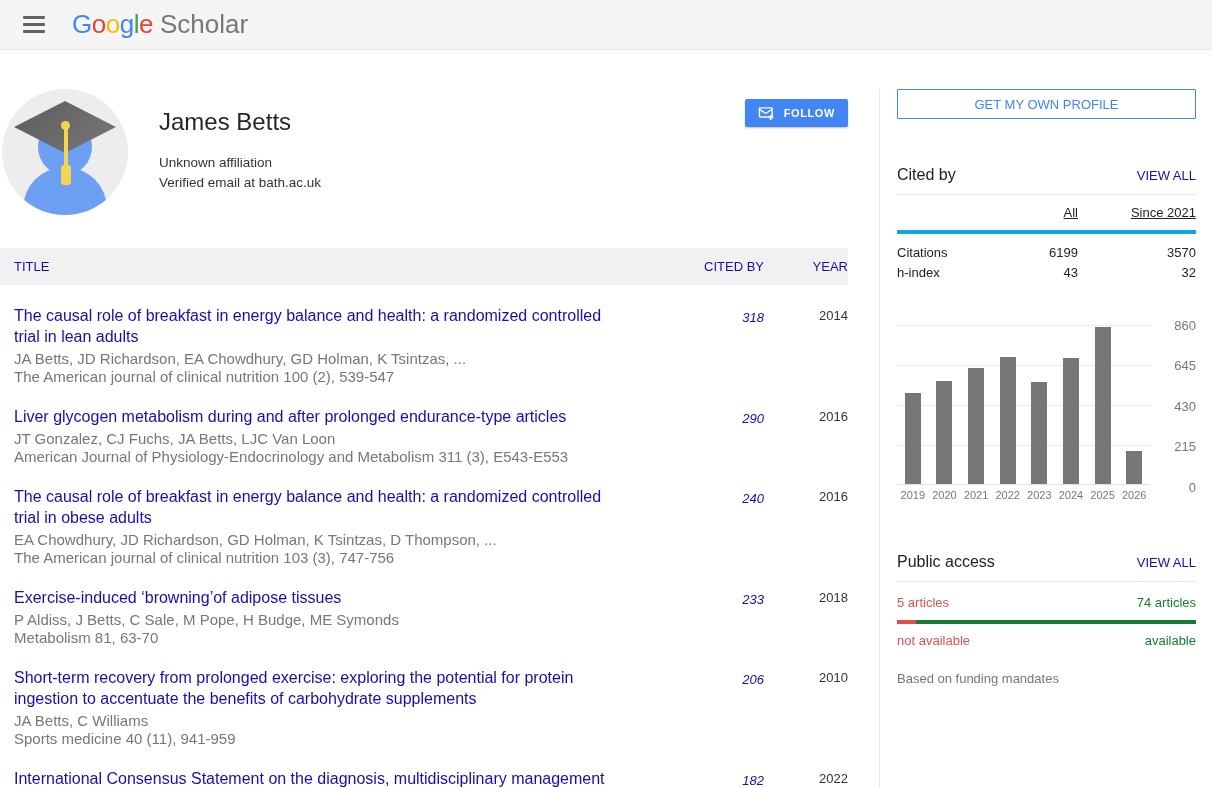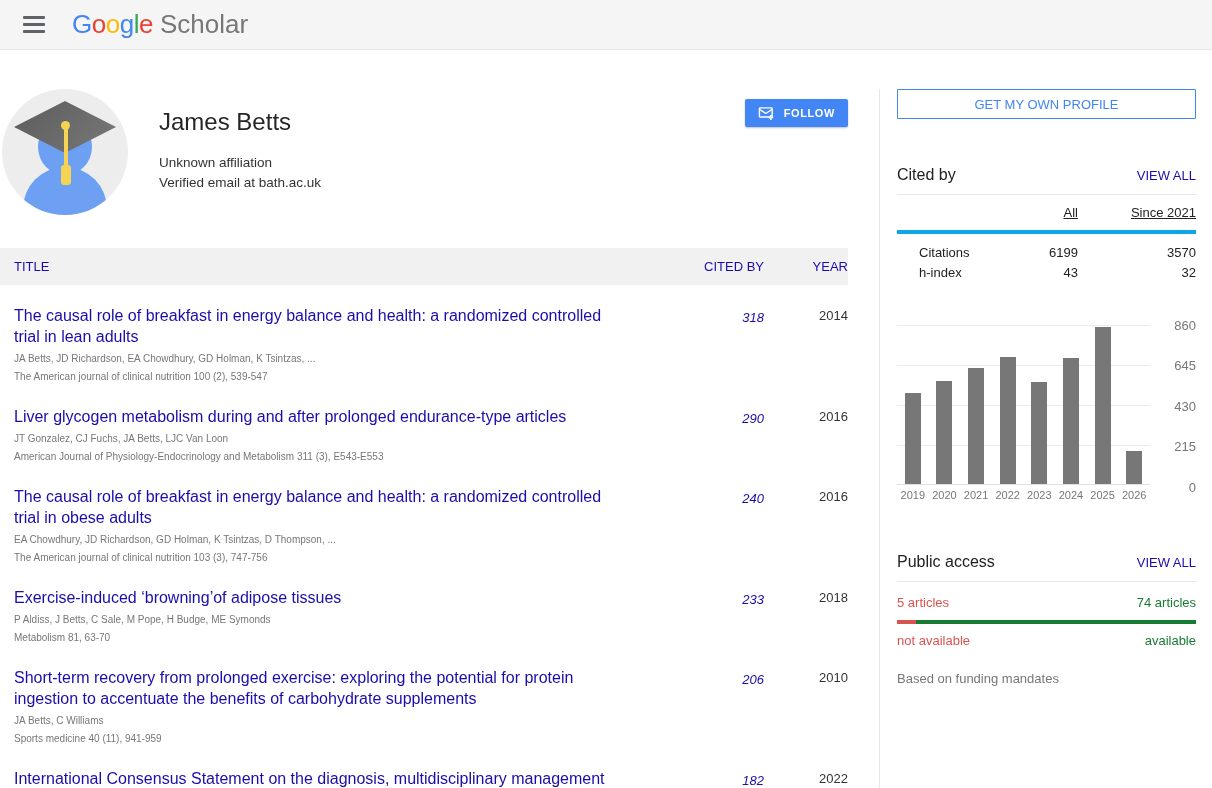--- a/index.html
+++ b/index.html
@@ -51,40 +51,40 @@
   .articles { margin-top:33px; }
   .articles-header { display:flex; background:#f1f1f1; height:37px; align-items:center;
     padding-left:14px; font-size:13px; }
   .articles-header a { color:var(--link,#1a0dab); text-decoration:none; }
   .col-cited { width:105px; text-align:right; flex:none; }
   .col-year { width:84px; text-align:right; padding-right:0; flex:none; }
   .article-row { display:flex; padding:20px 0 0 14px; }
   .article-main { flex:1; min-width:0; padding-right:30px; }
   .article-title { font-size:16px; line-height:21px; color:var(--link,#1a0dab);
     text-decoration:none; display:inline; cursor:pointer; }
-  .article-authors, .article-venue { font-size:10px; line-height:18px; color:#777; }
+  .article-authors, .article-venue { font-size:15px; line-height:18px; color:#777; }
   .article-authors { margin-top:3px; }
   .article-cited a { font-size:13px; color:var(--link,#1a0dab); text-decoration:none;font-style:italic; }
   .article-year { font-size:13px; color:#333; }
   .article-cited, .article-year { padding-top:3px; }
 
   
   .gmop-btn { width:100%; height:30px; background:#fff; border:1px solid var(--accent,#4285f4);
     color:var(--accent,#4285f4); font-size:13px; cursor:pointer; font-family:inherit; border-radius:1px; }
   .panel { margin-top:47px; }
   .panel-head { display:flex; justify-content:space-between; align-items:baseline;
     padding-bottom:10px; border-bottom:1px solid #e8e8e8; }
   .panel-title { font-size:16px; color:#222; font-weight:400; }
   .view-all { font-size:13px; color:var(--link,#1a0dab); text-decoration:none; }
   .cited-cols { display:flex; padding:10px 0; border-bottom:4px solid #0ea5e9; font-size:13px;text-decoration:underline; }
   .cited-cols .spacer { flex:1; }
   .cited-col-all { width:80px; text-align:right; flex:none; }
   .cited-col-since { width:118px; text-align:right; flex:none; }
   .metric-row { display:flex; font-size:13px; line-height:20px; }
-  .metrics { padding-top:9px;margin-left:22px; }
+  .metrics { padding-top:9px; }
   .metric-row .label { flex:1; }
   .metric-row .v-all { width:80px; text-align:right; flex:none; }
   .metric-row .v-since { width:118px; text-align:right; flex:none; }
 
   
   .chart { display:flex; margin-top:42px; }
   .chart-main { flex:1; }
   .chart-plot { height:160px; position:relative;
     background-image:linear-gradient(#ececec 1px, transparent 1px);
     background-size:100% 40px; border-bottom:1px solid #e0e0e0; }

